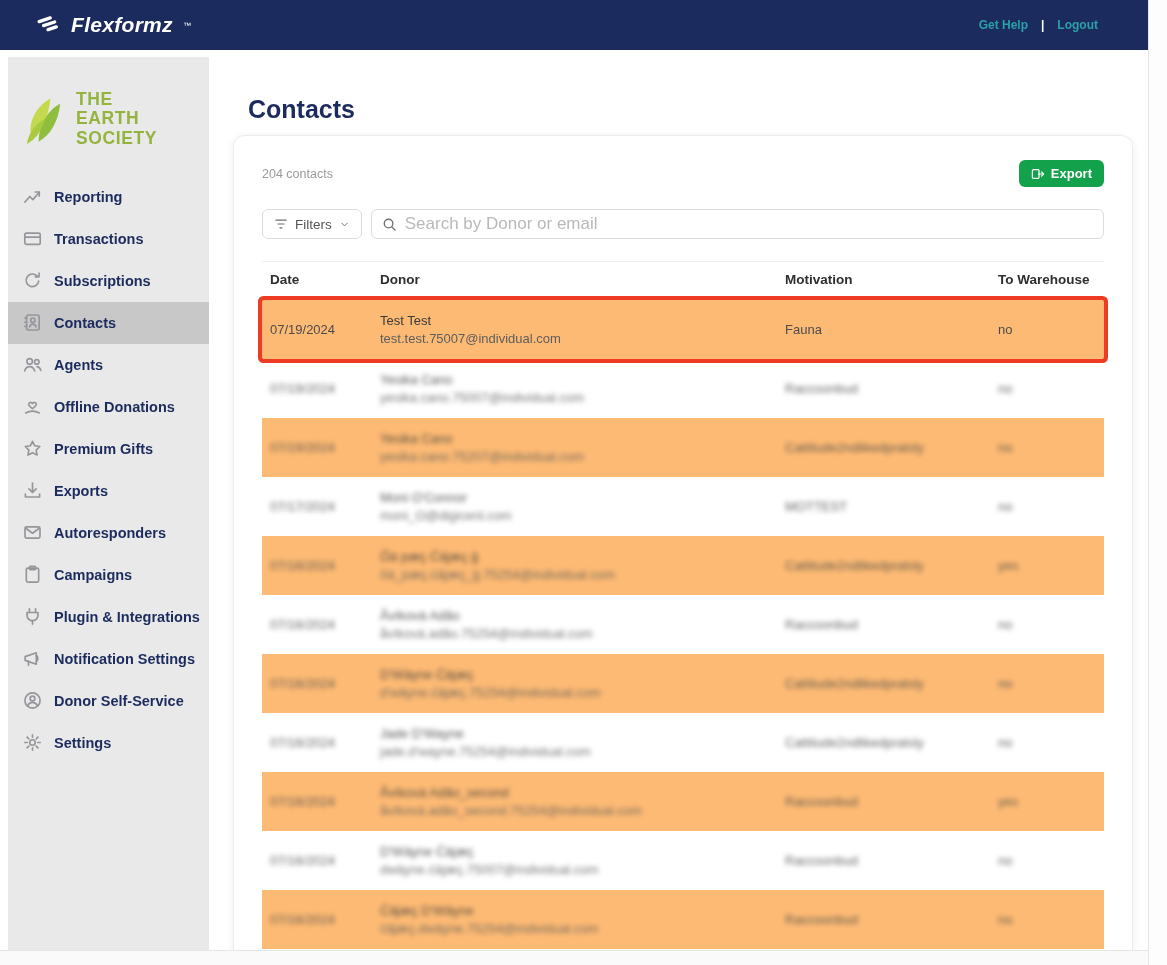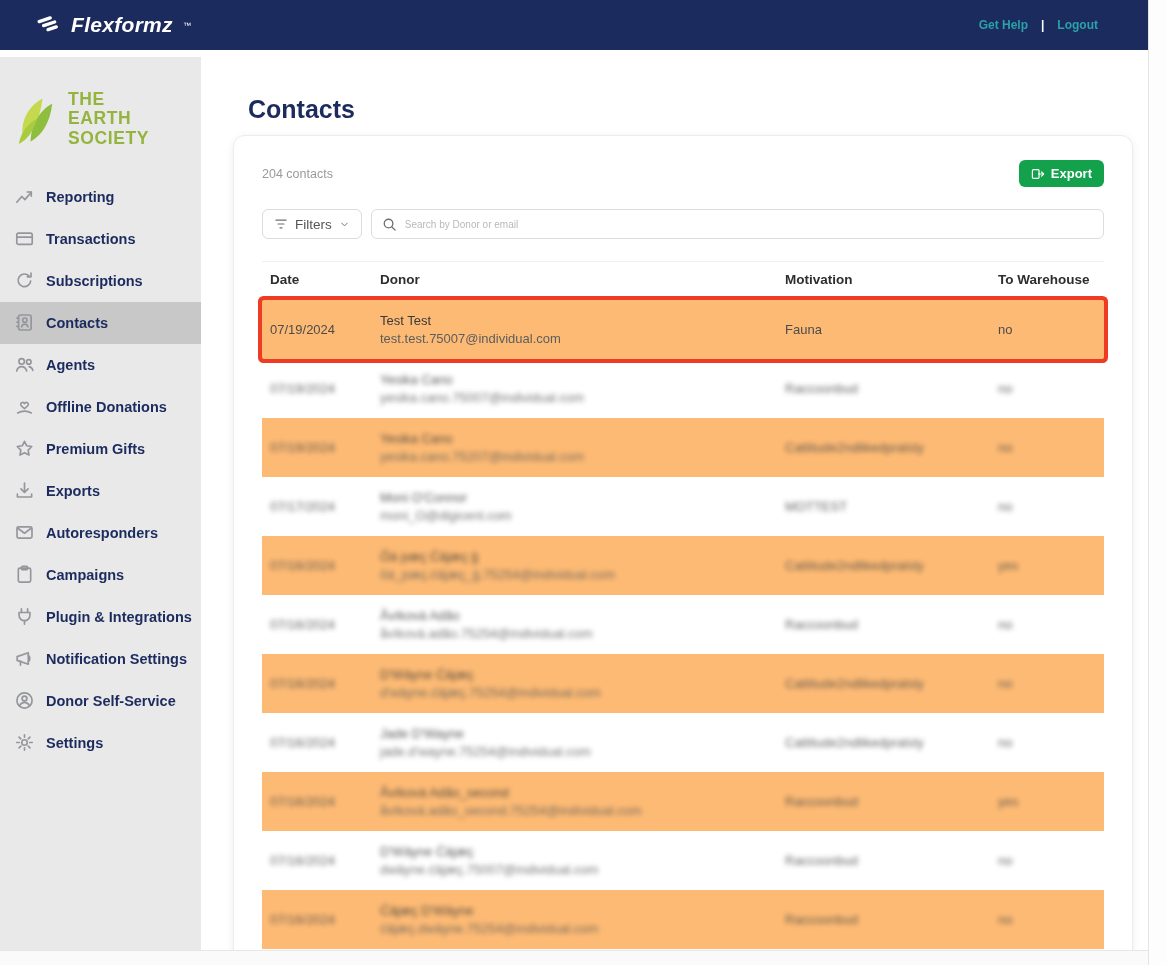--- a/index.html
+++ b/index.html
@@ -14,21 +14,21 @@
   .brand { display:flex; align-items:center; gap:9px; color:#fff; }
   .brand-mark { width:26px; height:22px; color:#fff; display:flex; }
   .brand-mark svg { width:100%; height:100%; }
   .brand-name { font-size:21px; font-weight:800; letter-spacing:.3px; font-style:italic; }
   .brand sup { font-size:8px; font-style:normal; margin-left:1px; }
   .topnav { display:flex; align-items:center; gap:13px; font-size:12px; font-weight:600; }
   .topnav a { color:var(--teal,#2aa0a8); text-decoration:none; cursor:pointer; }
   .topnav .sep { color:#fff; font-weight:700; }
 
   
-  .sidebar { position:absolute; top:57px; left:0; width:201px; height:908px;
+  .sidebar { position:absolute; top:57px; left:8px; width:201px; height:908px;
     background:#e9e9e9; z-index:4; }
   .org-logo { display:flex; align-items:center; gap:9px; padding:33px 0 28px 13px; }
   .org-leaf { width:46px; height:52px; display:flex; }
   .org-leaf svg { width:100%; height:100%; }
   .org-name { font-size:17.5px; font-weight:800; letter-spacing:.6px;
     color:var(--logo-green,#94b43e); line-height:1.1; }
   .menu { display:flex; flex-direction:column; }
   .menu-item { display:flex; align-items:center; gap:12px; height:42px;
     padding-left:15px; cursor:pointer; }
   .menu-item.active { background:#c8c8c8; }
@@ -56,21 +56,21 @@
   .ic-11 { width:11px; height:11px; }
 
   .toolbar { display:flex; gap:9px; margin-top:22px; }
   .filters-btn { display:flex; align-items:center; gap:7px; height:30px; padding:13px 11px;
     background:#fff; border:1px solid #dcdcdc; border-radius:6px; font-size:13.5px;
     color:#555; cursor:pointer; font-family:inherit; }
   .filters-btn .ic, .search-box .ic { color:#6f6f6f; }
   .chev { color:#8a8a8a; }
   .search-box { flex:1; display:flex; align-items:center; gap:8px; height:30px;
     padding:0 10px; border:1px solid #dcdcdc; border-radius:6px; background:#fff; }
-  .search-box input { border:none; outline:none; flex:1; font-size:10px; color:#444;
+  .search-box input { border:none; outline:none; flex:1; font-size:17px; color:#444;
     font-family:inherit; background:transparent; }
   .search-box input::placeholder { color:#b9b9b9; }
 
   
   .table { margin-top:22px; }
   .thead { display:grid; grid-template-columns:110px 405px 213px 1fr;
     border-top:1px solid #f0f0f0; }
   .th { padding:10px 8px 12px 8px; font-size:13.5px; font-weight:700; color:#2e2e2e; }
   .tbody { border-top:1px solid #eaeaea; }
   .tr { display:grid; grid-template-columns:110px 405px 213px 1fr;

